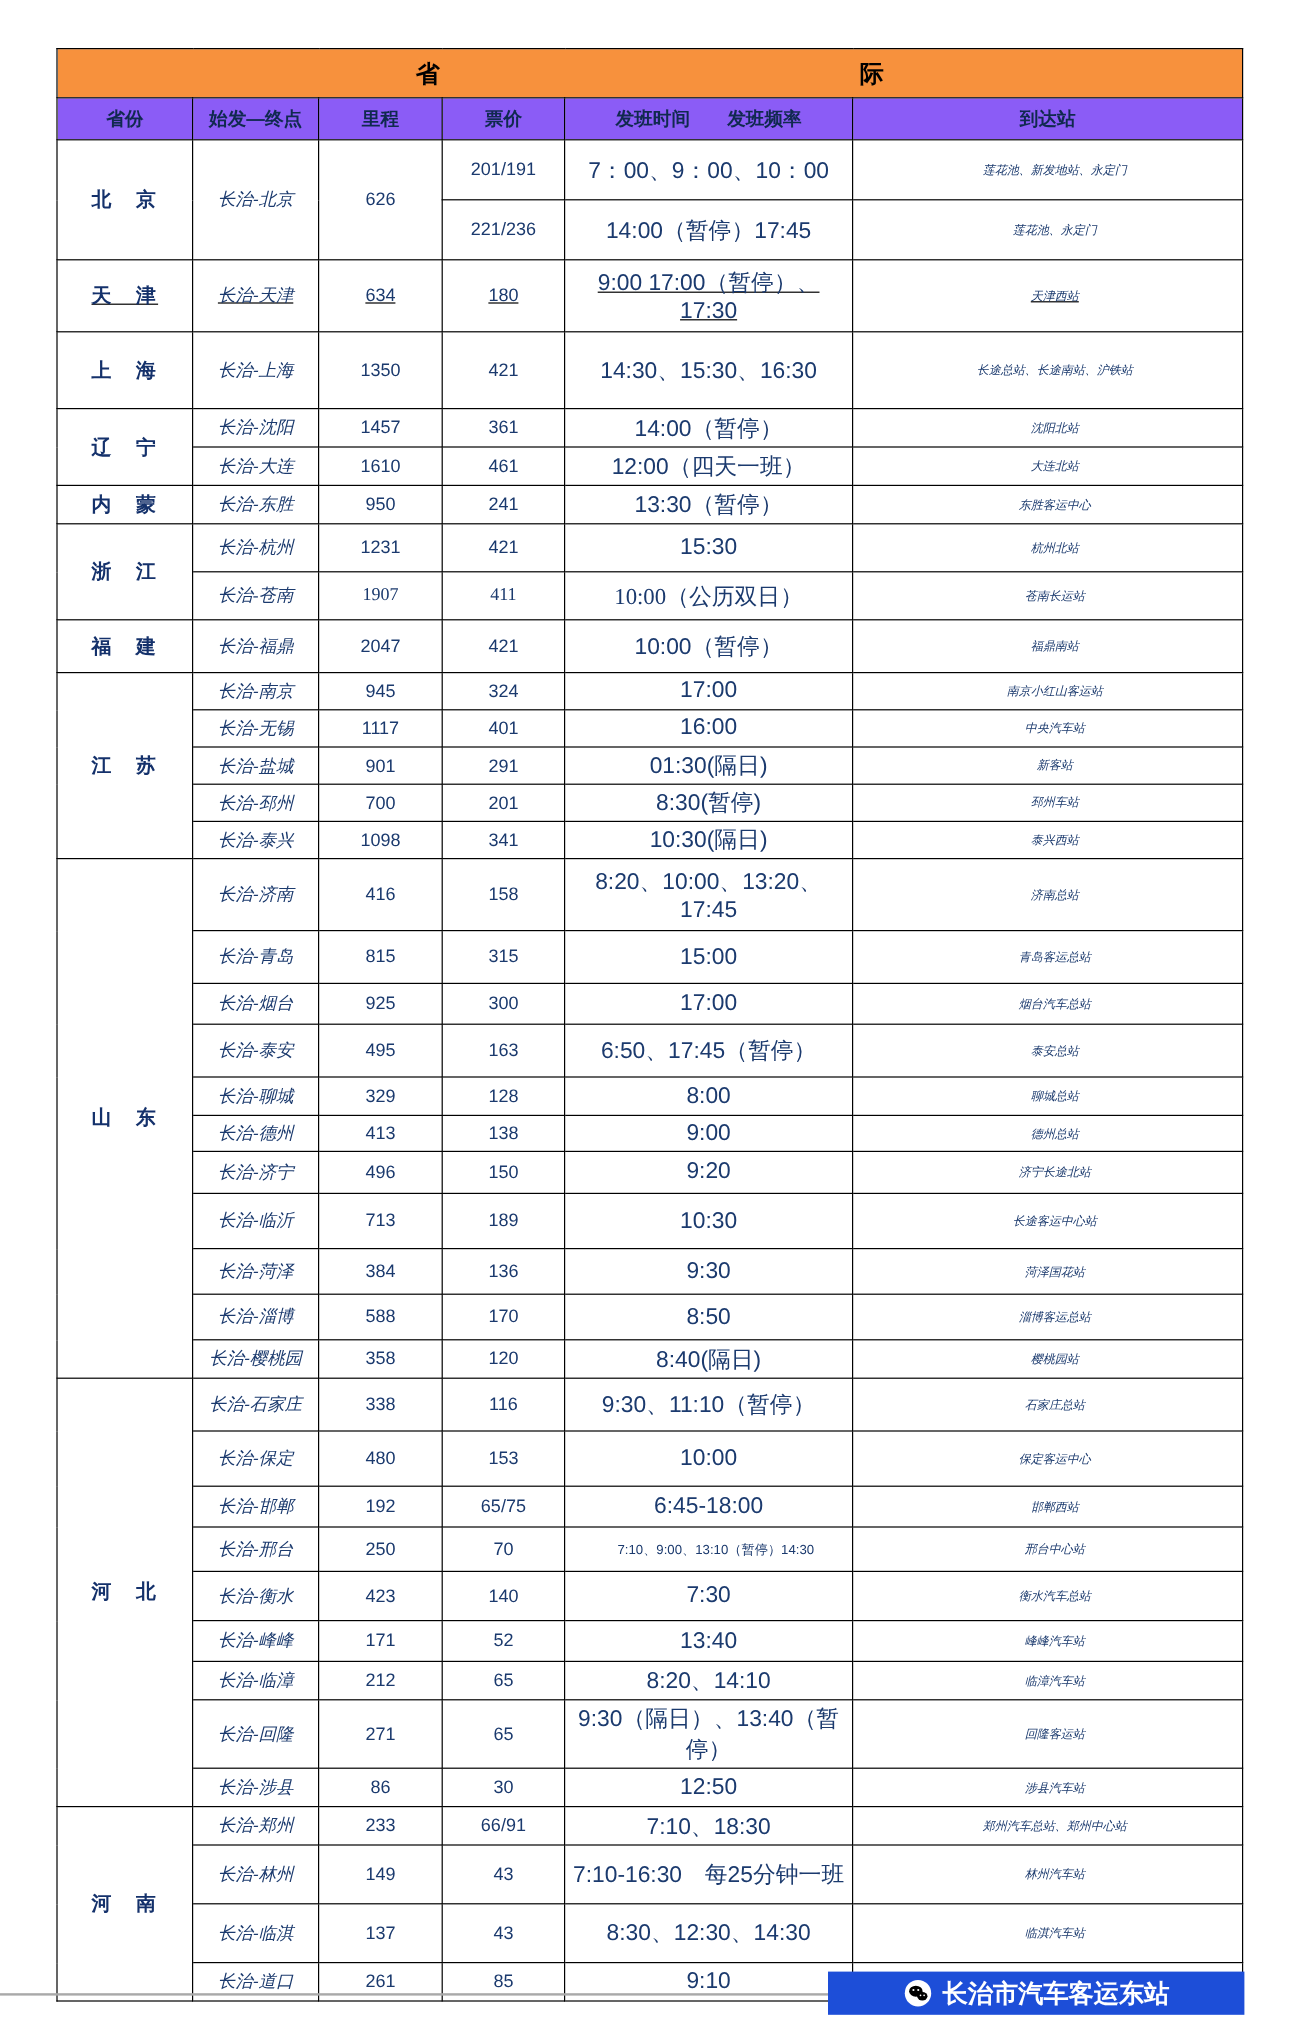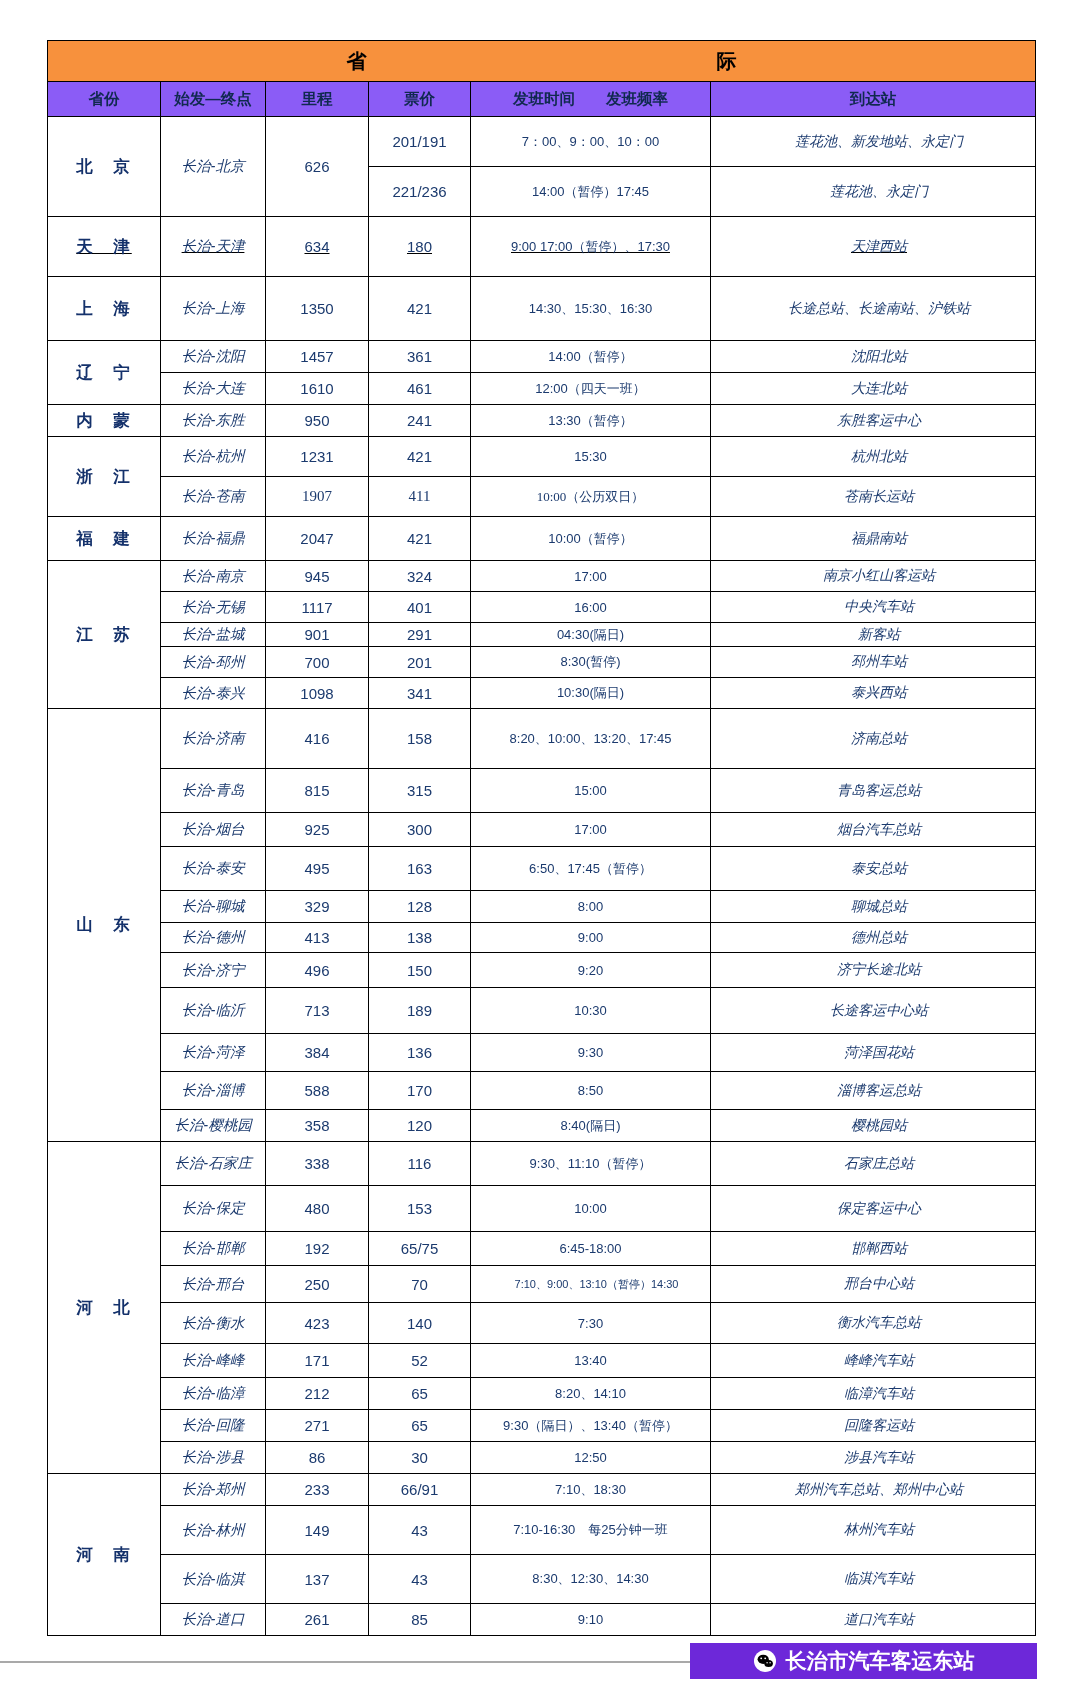--- a/index.html
+++ b/index.html
@@ -45,38 +45,38 @@
     background: #8b5cf6;
   }
   td.c-province {
     font-weight: bold;
     font-size: 16.5px;
     letter-spacing: 2px;
     color: #14316b;
   }
   td.c-route  { font-size: 14.5px; font-style: italic; }
   td.c-mileage, td.c-price { font-size: 15px; }
-  td.c-time   { font-size: 13px; }
+  td.c-time   { font-size: 19px; }
   td.c-time.sm { font-size: 11px; padding-left: 16px; }
-  td.c-arrive { font-size: 14px; font-style: italic; padding-left: 16px; }
+  td.c-arrive { font-size: 10px; font-style: italic; padding-left: 16px; }
   .footer-line {
     position: absolute;
     left: 0;
     bottom: 27px;
     width: 695px;
     height: 2px;
     background: #a9a9a9;
   }
   .footer-bar {
     position: absolute;
     right: 43px;
     bottom: 11px;
     height: 36px;
     min-width: 347px;
-    background: #6d28d9;
+    background: #1d4ed8;
     color: #fff;
     font-weight: bold;
     font-size: 21px;
     display: flex;
     align-items: center;
     justify-content: center;
     gap: 9px;
     padding: 0 10px;
     box-sizing: border-box;
   }
@@ -202,21 +202,21 @@
           <td class="c-route">长治-无锡</td>
           <td class="c-mileage">1117</td>
           <td class="c-price">401</td>
           <td class="c-time">16:00</td>
           <td class="c-arrive">中央汽车站</td>
         </tr>
         <tr style="height: 19px;">
           <td class="c-route">长治-盐城</td>
           <td class="c-mileage">901</td>
           <td class="c-price">291</td>
-          <td class="c-time">04:30(隔日)</td>
+          <td class="c-time">01:30(隔日)</td>
           <td class="c-arrive">新客站</td>
         </tr>
         <tr style="height: 31px;">
           <td class="c-route">长治-邳州</td>
           <td class="c-mileage">700</td>
           <td class="c-price">201</td>
           <td class="c-time">8:30(暂停)</td>
           <td class="c-arrive">邳州车站</td>
         </tr>
         <tr style="height: 31px;">

